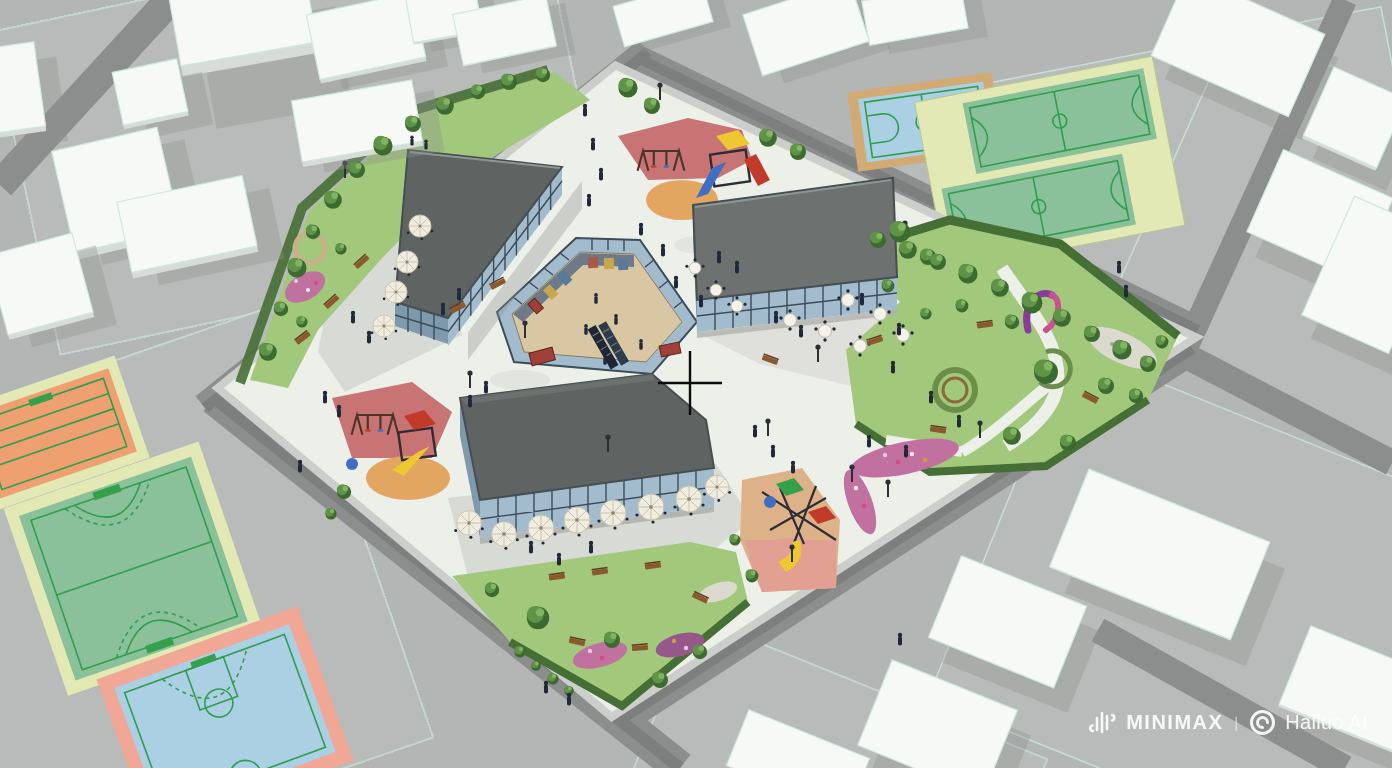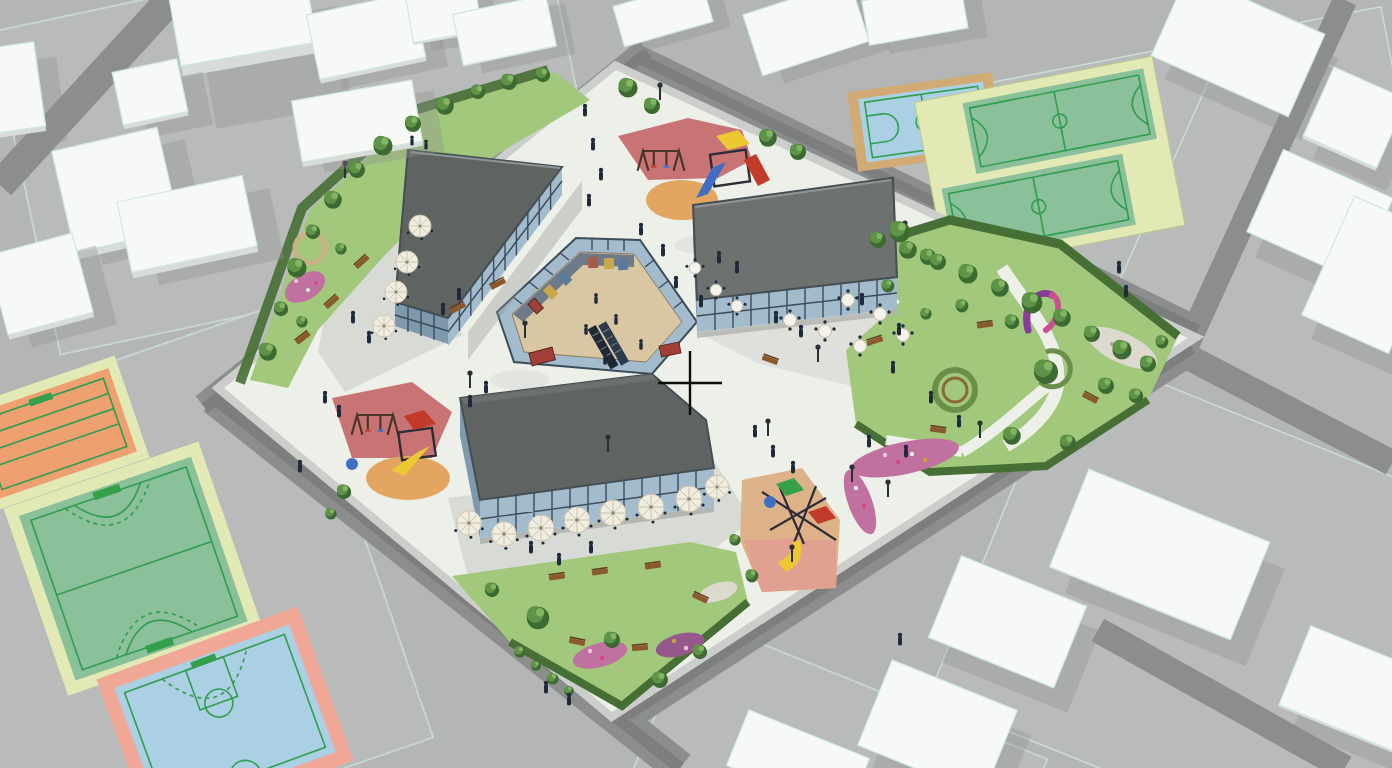--- a/index.html
+++ b/index.html
@@ -618,13 +618,29 @@
         <use href="#p" transform="translate(412,142) scale(.8)"></use>
     <use href="#p" transform="translate(426,146) scale(.8)"></use>
   </g>
 
   <g>
     <line x1="658" y1="383" x2="722" y2="383" class="s-cross"></line>
     <line x1="690" y1="351" x2="690" y2="415" class="s-cross"></line>
   </g>
 </svg>
 
+<div id="watermark">
+  <svg width="30" height="27" viewBox="0 0 30 27" stroke="#fff" stroke-width="2.6" stroke-linecap="round" fill="none">
+    <path d="M6,22 C2.5,22 2.5,17 5.5,16.5"></path>
+    <line x1="10" y1="9" x2="10" y2="21"></line>
+    <line x1="15" y1="4" x2="15" y2="23"></line>
+    <line x1="20" y1="7" x2="20" y2="20"></line>
+    <path d="M25,6 C28,6.5 28,11 25,11.5"></path>
+  </svg>
+  <span class="brand">MINIMAX</span>
+  <span class="sep">|</span>
+  <svg width="27" height="27" viewBox="0 0 27 27" stroke="#fff" fill="none" stroke-linecap="round">
+    <circle cx="13.5" cy="13.5" r="11" stroke-width="3"></circle>
+    <path d="M18.5,13.5 a5,5 0 1 0 -5,5" stroke-width="3"></path>
+  </svg>
+  <span class="prod">Hailuo AI</span>
 </div>
+</div>
 
 </body></html>

